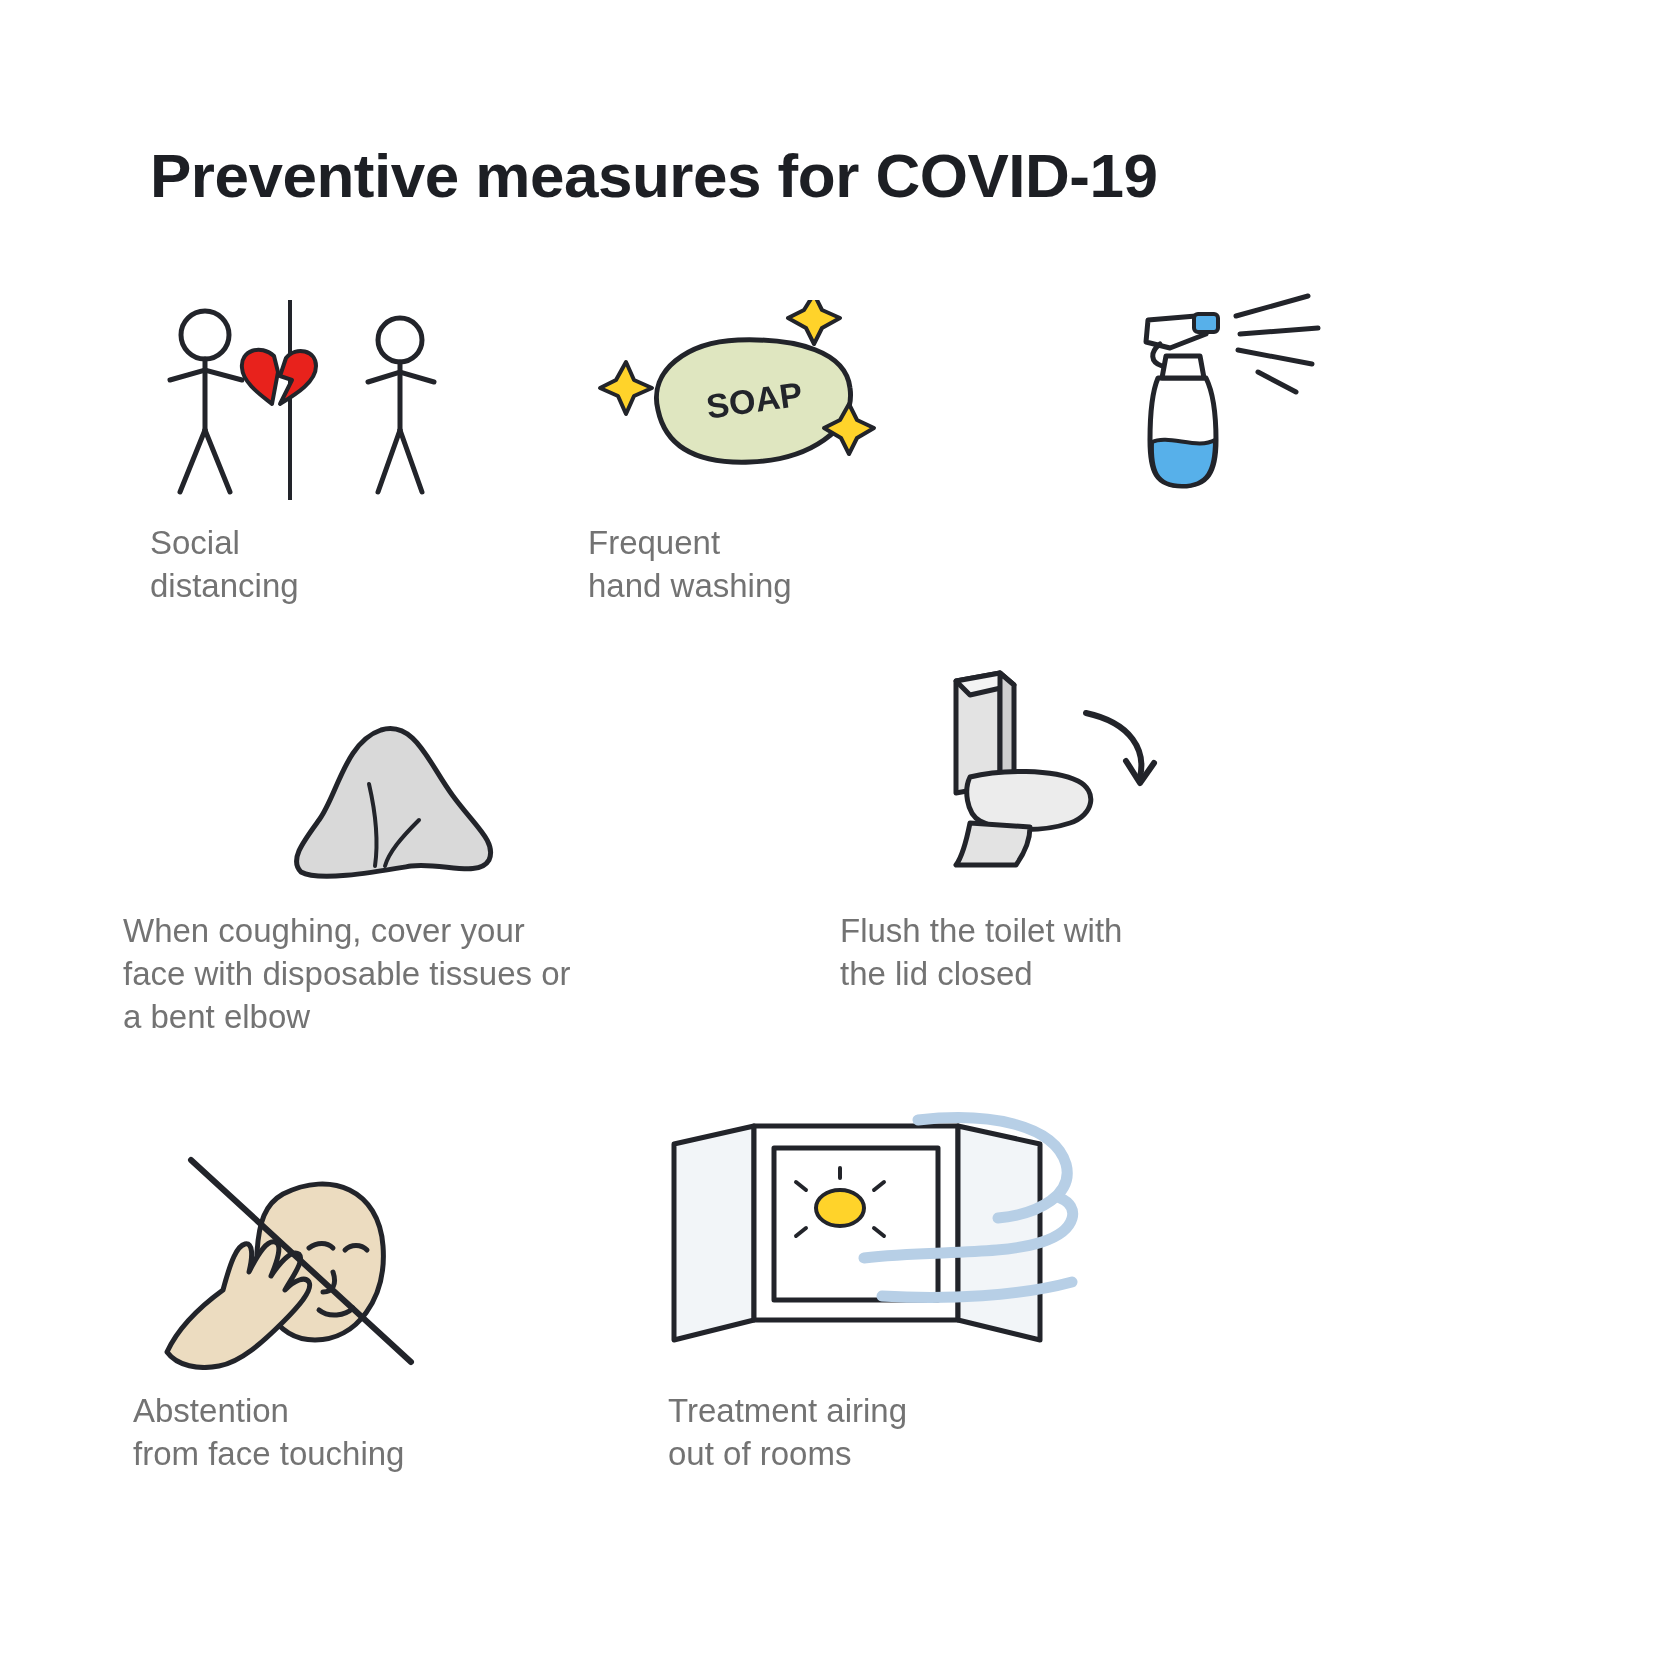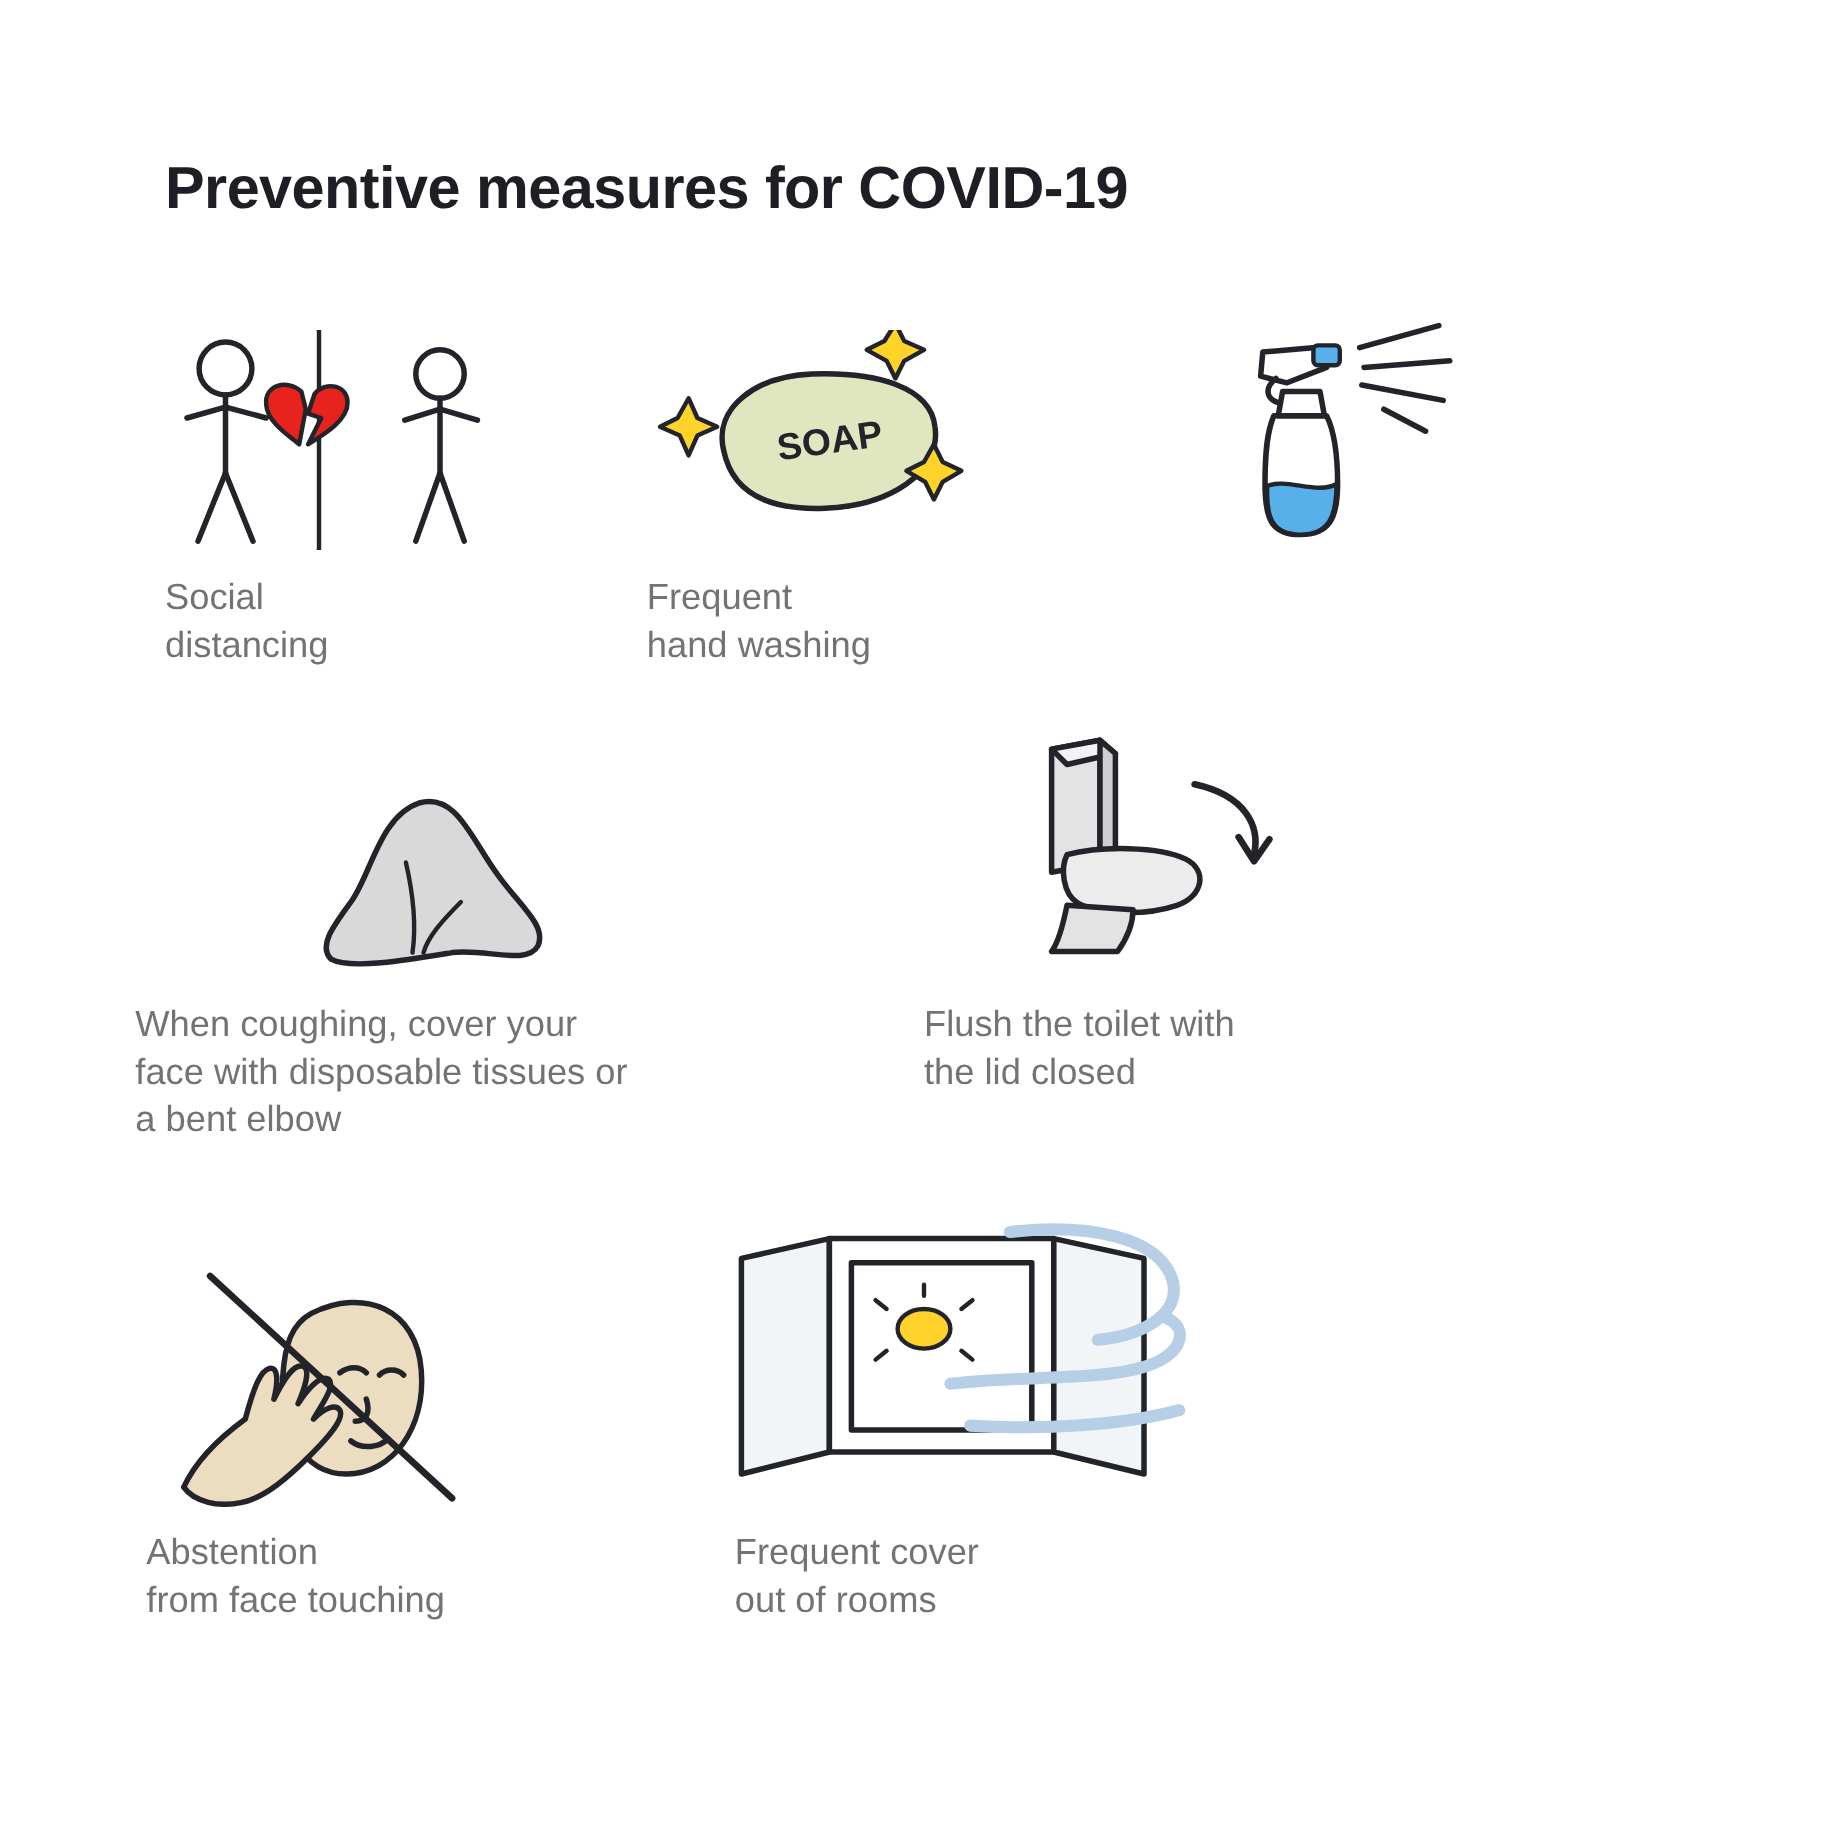--- a/index.html
+++ b/index.html
@@ -17,21 +17,21 @@
   }
   .page {
     position: relative;
     width: 1680px;
     height: 1680px;
   }
   .title {
     position: absolute;
     left: 150px;
     top: 140px;
-    font-size: 54px;
+    font-size: 62px;
     font-weight: bold;
     letter-spacing: -0.5px;
     color: #1d1f24;
     white-space: nowrap;
   }
   .item {
     position: absolute;
   }
   .art {
     position: relative;
@@ -224,17 +224,17 @@
           </g>
         </g>
 
         <g fill="none" stroke="#b7cfe6" stroke-width="11" stroke-linecap="round">
           <path d="M250 10 C320 2 386 14 398 54 C406 84 372 104 330 108"></path>
           <path d="M196 148 C260 140 330 146 374 132 C410 120 412 96 392 88"></path>
           <path d="M214 186 C280 190 352 186 404 172"></path>
         </g>
       </svg>
     </div>
-    <div class="caption">Frequent cover
+    <div class="caption">Treatment airing
 out of rooms</div>
   </div>
 
 </div>
 
 </body></html>

